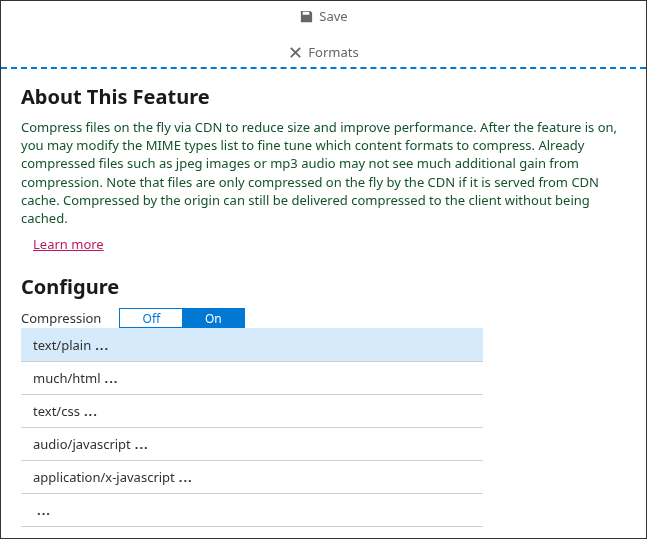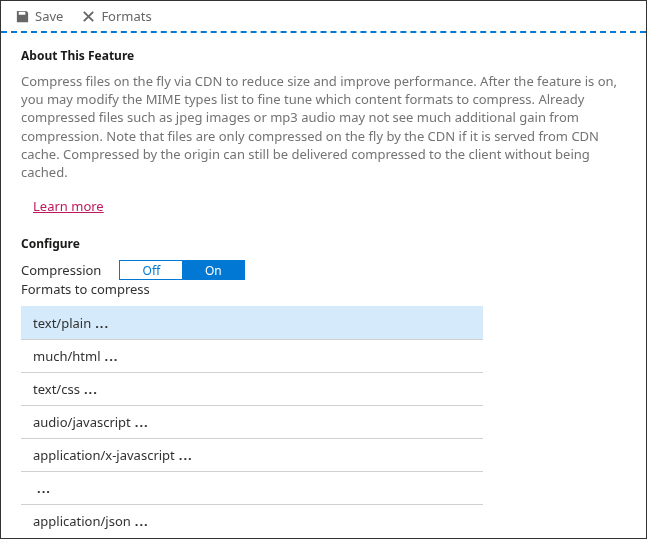--- a/index.html
+++ b/index.html
@@ -12,44 +12,45 @@
       border: 1px solid #333;
       overflow: hidden;
       background: #fff;
     }
     .toolbar {
       display: flex;
       align-items: center;
       padding: 6px 14px;
       border-bottom: 2px dashed #0078d4;
       gap: 18px;
+      flex-direction: column;
     }
     .toolbar-btn {
       display: inline-flex;
       align-items: center;
       gap: 5px;
       color: #666;
       cursor: pointer;
       font-size: 13px;
     }
     .toolbar-btn .icon { width: 15px; height: 15px; display: inline-block; }
     .content {
       padding: 14px 20px 0 20px;
     }
     h2.section-title {
-      font-size: 12px;
+      font-size: 20px;
       font-weight: 700;
       margin-bottom: 8px;
       color: #1b1a19;
     }
     .description {
       font-size: 13px;
       line-height: 1.4;
-      color: #737373;
-      margin-bottom: 16px;
+      color: #14532d;
+      margin-bottom: 8px;
     }
     .learn-link {
       color: #be185d;
       text-decoration: underline;
       font-size: 13px;
       margin-left: 12px;
       display: inline-block;
       margin-bottom: 20px;
       cursor: pointer;
     }
@@ -133,21 +134,20 @@
   <h2 class="section-title">Configure</h2>
 
   <div class="config-row">
     <span class="config-label">Compression</span>
     <div class="toggle-group">
       <div class="toggle-opt off">Off</div>
       <div class="toggle-opt on">On</div>
     </div>
   </div>
 
-  <div class="formats-label">Formats to compress</div>
 
   <div class="formats-list">
     <div class="format-row selected">
       <span>text/plain</span>
       <span class="ellipsis">...</span>
     </div>
     <div class="format-row">
       <span>much/html</span>
       <span class="ellipsis">...</span>
     </div>

